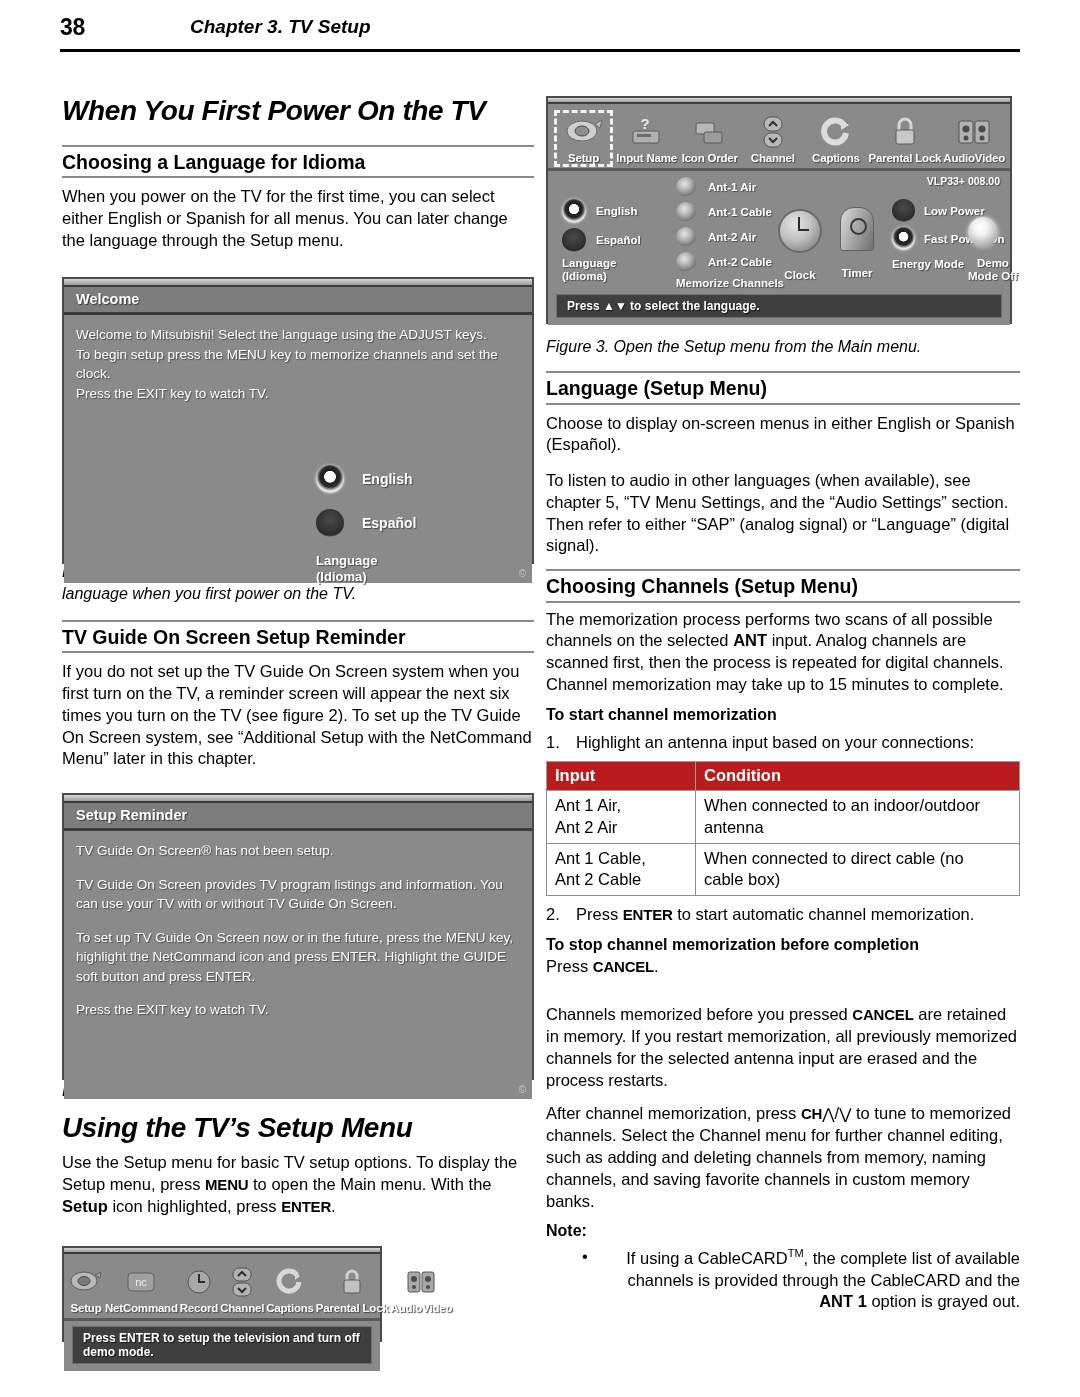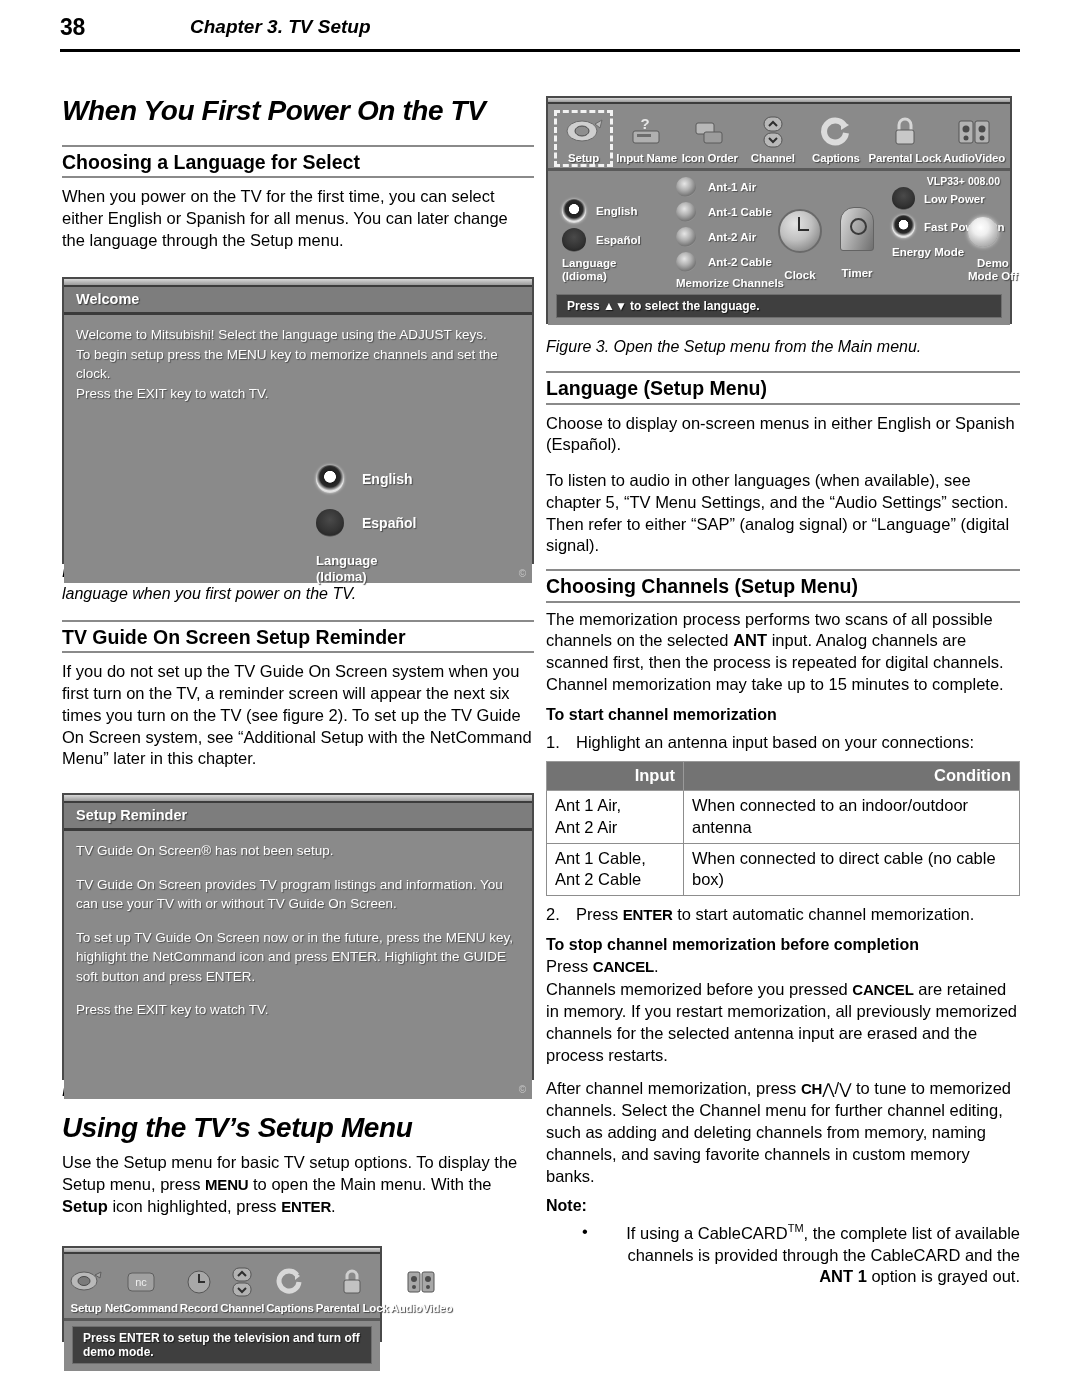--- a/index.html
+++ b/index.html
@@ -316,31 +316,31 @@
   }
 
   
   table.inputs {
     border-collapse: collapse;
     width: 100%;
     margin-top: 8px;
     font-size: 16.5px;
   }
   table.inputs th {
-    background: #737373;
+    background: #b91c1c;
     color: #ffffff;
-    text-align: right;
+    text-align: left;
     font-weight: bold;
     padding: 4px 8px 5px 8px;
     border: 1px solid #9a9a9a;
     font-size: 16.5px;
   }
   table.inputs td {
     border: 1px solid #8d8d8d;
-    padding: 4px 0 5px 8px;
+    padding: 4px 12px 5px 8px;
     vertical-align: top;
     line-height: 1.28;
   }
   table.inputs td.c1 { width: 128px; }
 
   
   .sidenote {
     position: absolute;
     left: 388px; top: 1243px;
     width: 150px;
@@ -363,21 +363,21 @@
   <div class="runhead">
     <div class="pagenum">38</div>
     <div class="chapter">Chapter 3.  TV Setup</div>
     <div class="rule"></div>
   </div>
 
   <div class="col-left">
 
     <h1 class="big">When You First Power On the TV</h1>
 
-    <h2 class="sect">Choosing a Language for Select</h2>
+    <h2 class="sect">Choosing a Language for Idioma</h2>
     <p class="body">When you power on the TV for the first time, you can select either English or Spanish for all menus.  You can later change the language through the Setup menu.</p>
 
     <div style="height:300px"></div>
 
     <p class="caption">Figure 1.  The Welcome screen lets you change the menu language when you first power on the TV.</p>
 
     <div style="height:16px"></div>
     <h2 class="sect">TV Guide On Screen Setup Reminder</h2>
     <p class="body">If you do not set up the TV Guide On Screen system when you first turn on the TV, a reminder screen will appear the next six times you turn on the TV (see figure 2).  To set up the TV Guide On Screen system, see “Additional Setup with the NetCommand Menu” later in this chapter.</p>
 
@@ -635,21 +635,21 @@
       <div class="sp-group" style="left:230px; top:38px;">
         <div class="clockicon"></div>
         <div class="sp-caption" style="margin-top:16px; text-align:center">Clock</div>
       </div>
 
       <div class="sp-group" style="left:292px; top:36px;">
         <div class="timericon"></div>
         <div class="sp-caption" style="margin-top:16px; text-align:center">Timer</div>
       </div>
 
-      <div class="sp-group" style="left:344px; top:16px;">
+      <div class="sp-group" style="left:344px; top:28px;">
         <div class="sp-item">
           <div class="radio off" style="width:23px;height:23px;margin-right:9px"></div>
           <div class="t">Low Power</div>
         </div>
         <div class="sp-item">
           <div class="radio on" style="width:23px;height:23px;margin-right:9px"></div>
           <div class="t">Fast Power On</div>
         </div>
         <div class="sp-caption" style="margin-top:8px">Energy Mode</div>
       </div>
@@ -716,21 +716,21 @@
     <div class="numlist">
       <div class="row">
         <div class="num">2.</div>
         <div class="txt"><span>Press </span><span class="kbd">ENTER</span><span> to start automatic channel memorization.</span></div>
       </div>
     </div>
 
     <h3 class="sub">To stop channel memorization before completion</h3>
     <p class="body indented" style="margin-top:2px"><span>Press </span><span class="kbd">CANCEL</span><span>.</span></p>
 
-    <p class="body" style="margin-top:2px"><span>Channels memorized before you pressed </span><span class="kbd">CANCEL</span><span> are retained in memory.  If you restart memorization, all previously memorized channels for the selected antenna input are erased and the process restarts.</span></p>
+    <p class="body" style="margin-top:27px"><span>Channels memorized before you pressed </span><span class="kbd">CANCEL</span><span> are retained in memory.  If you restart memorization, all previously memorized channels for the selected antenna input are erased and the process restarts.</span></p>
 
     <p class="body" style="margin-top:12px"><span>After channel memorization, press </span><span class="kbd">CH</span><span style="font-size:15px">⋀</span><span>/</span><span style="font-size:15px">⋁</span><span> to tune to memorized channels.  Select the Channel menu for further channel editing, such as adding and deleting channels from memory, naming channels, and saving favorite channels in custom memory banks.</span></p>
 
     <h3 class="sub">Note:</h3>
 
     <div class="bullets">
       <div class="row">
         <div class="dot">•</div>
         <div class="txt"><span>If using a CableCARD</span><sup style="font-size:11px">TM</sup><span>, the complete list of available channels is provided through the CableCARD and the </span><b class="strong">ANT 1</b><span> option is grayed out.</span></div>
       </div>

